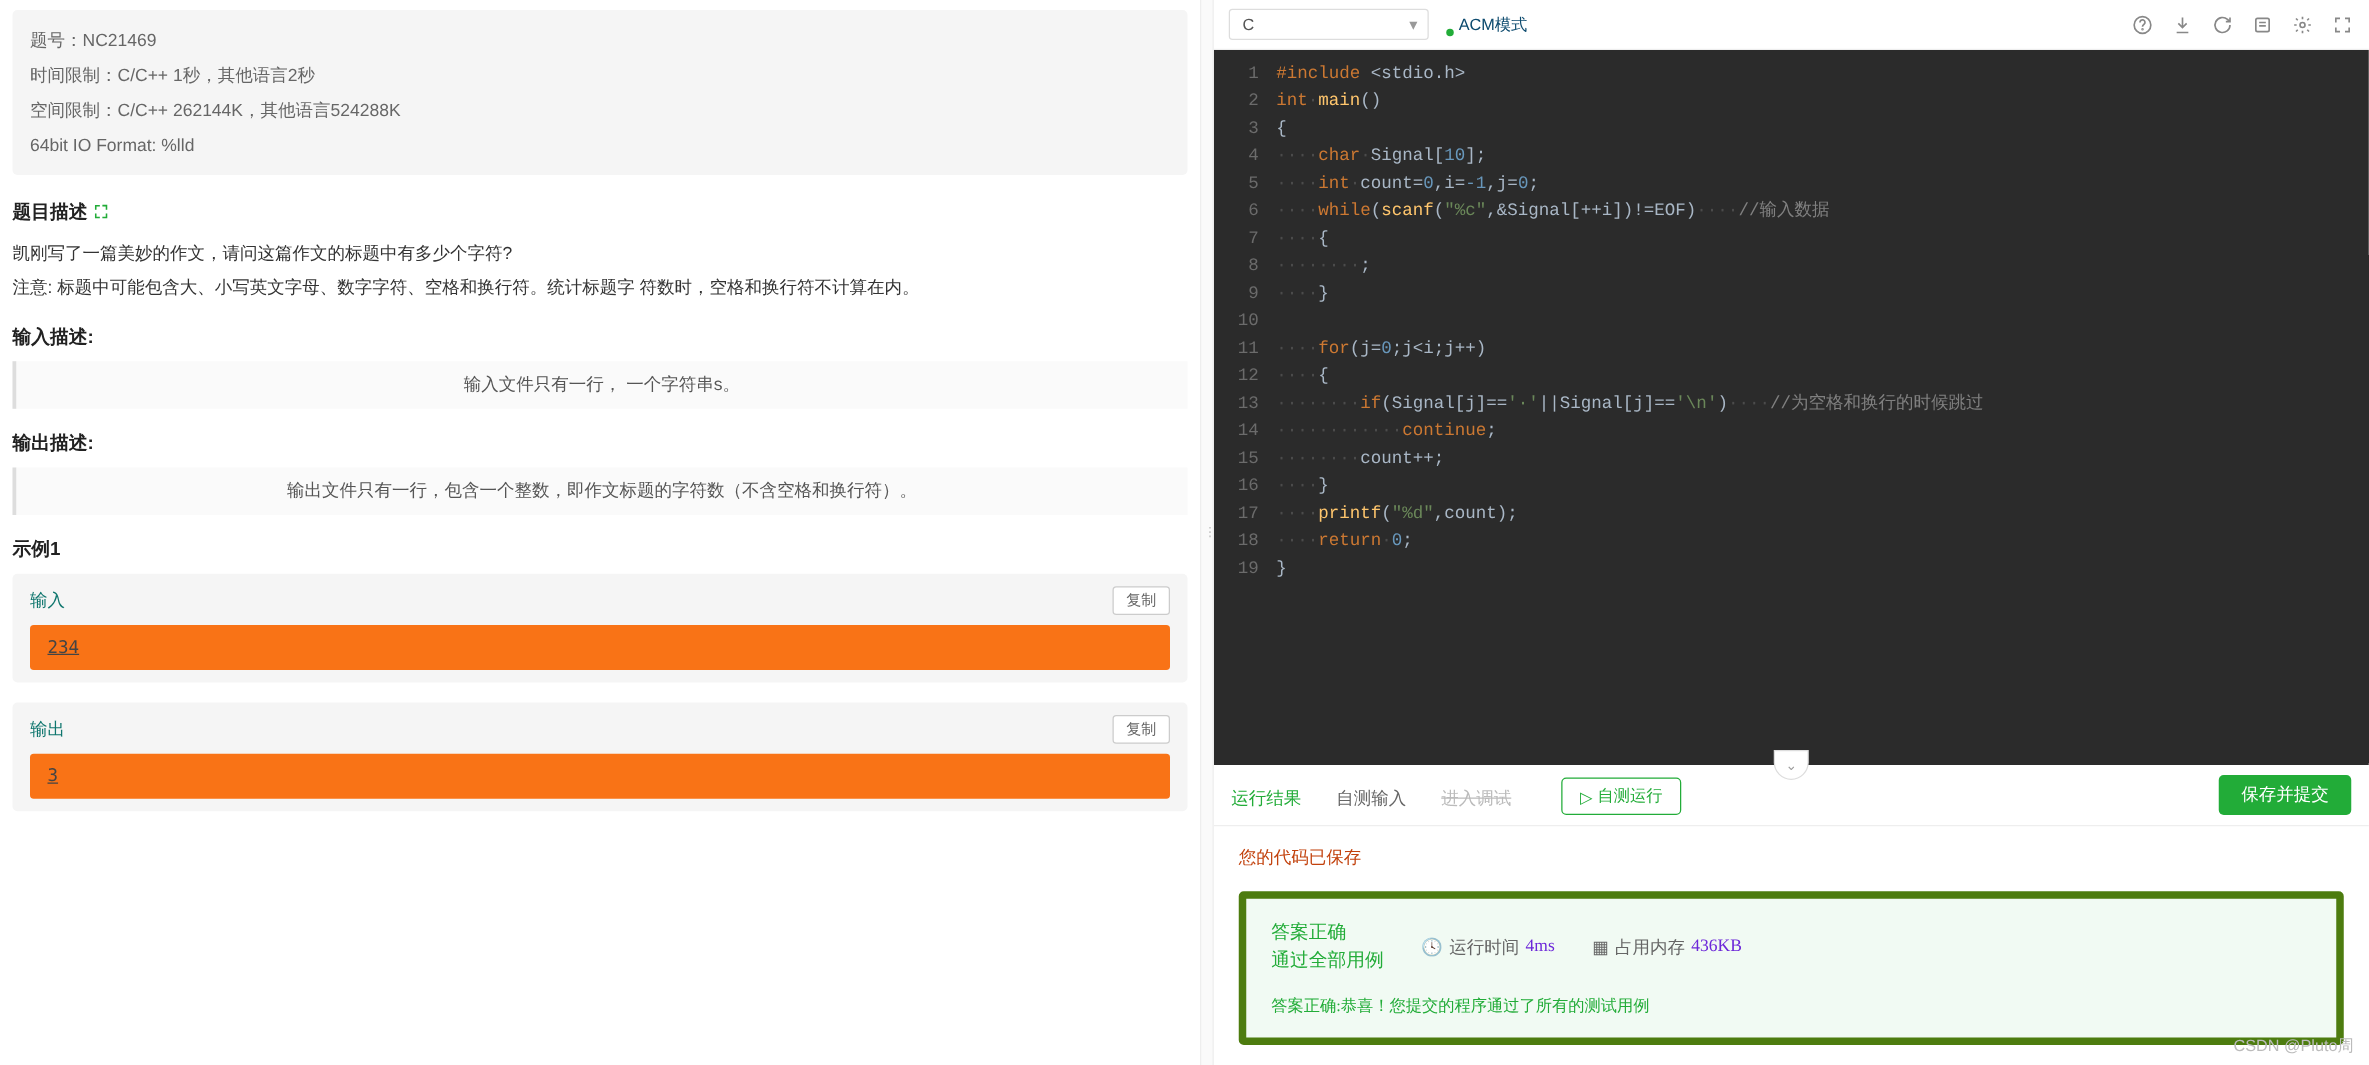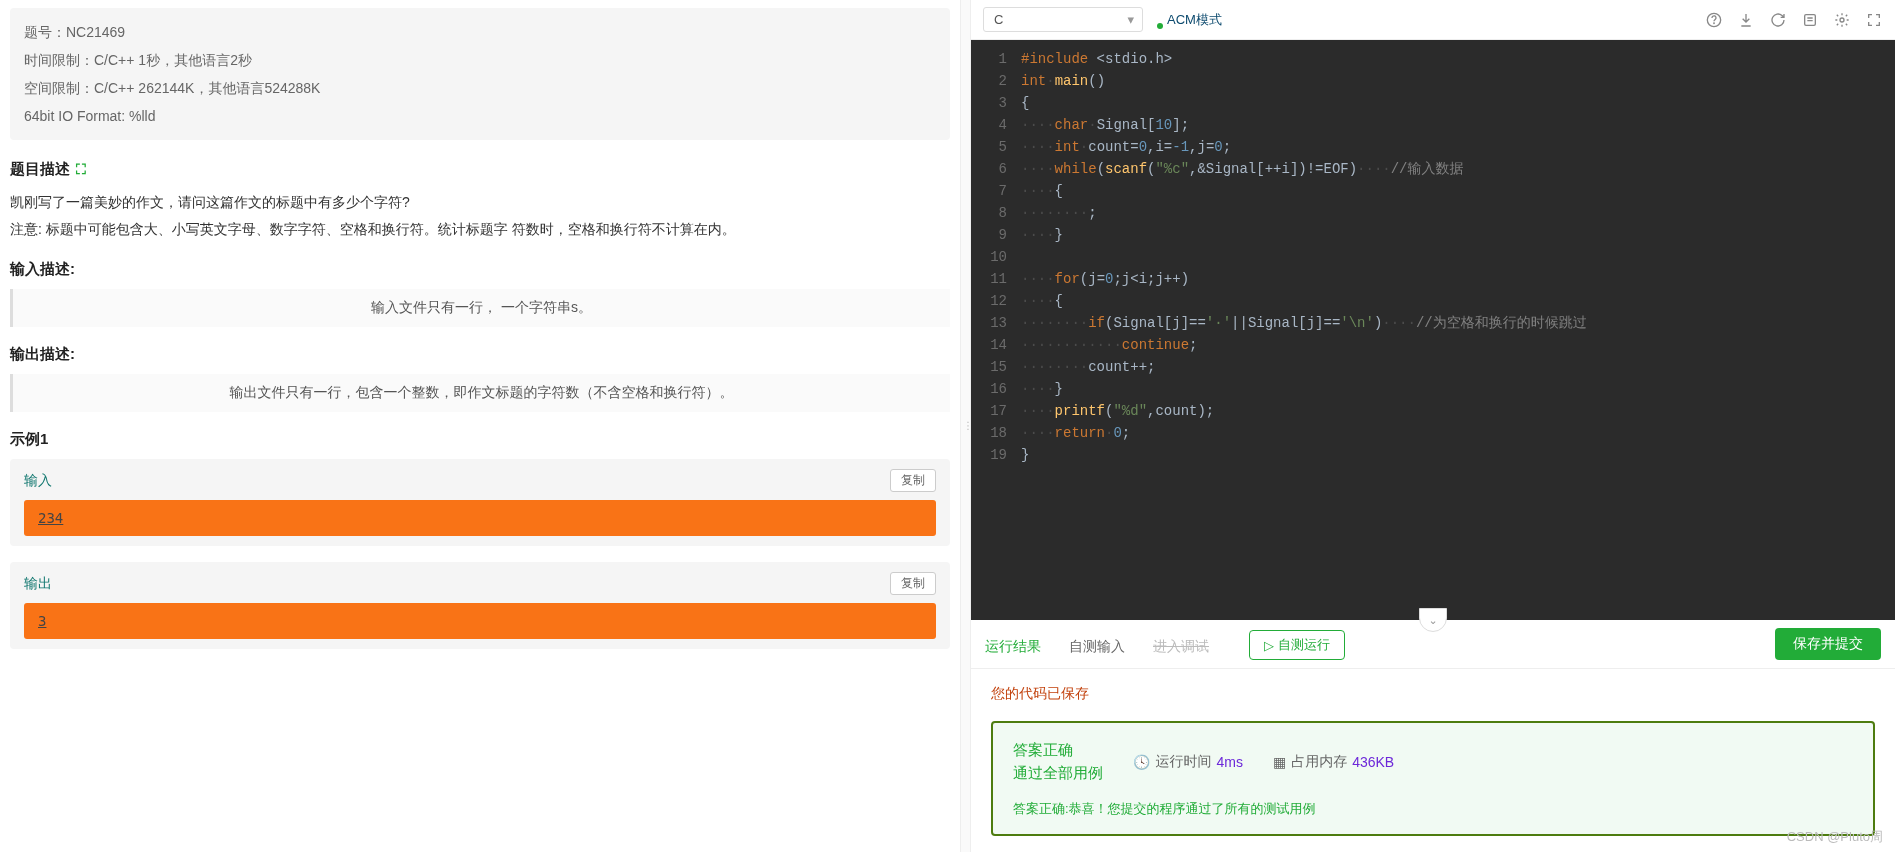--- a/index.html
+++ b/index.html
@@ -38,21 +38,21 @@
 .collapse-handle { height: 0; position: relative; }
 .collapse-btn { position: absolute; top: -12px; left: 50%; transform: translateX(-50%); width: 28px; height: 24px; background: #fff; border: 1px solid #ddd; border-radius: 0 0 14px 14px; display: flex; align-items: center; justify-content: center; color: #999; cursor: pointer; z-index: 2; font-size: 11px; }
 .result-tabs { display: flex; align-items: flex-end; border-bottom: 1px solid #eee; padding: 8px 14px; gap: 28px; }
 .tab { color: #666; cursor: pointer; padding: 4px 0; }
 .tab.active { color: #22ac38; font-weight: 500; }
 .tab.disabled { color: #bbb; text-decoration: line-through; }
 .self-run-btn { border: 1px solid #22ac38; color: #22ac38; background: #fff; border-radius: 4px; padding: 5px 14px; cursor: pointer; display: flex; align-items: center; gap: 4px; margin-left: 12px; font-size: 13px; }
 .submit-btn { background: #22ac38; color: #fff; border: none; border-radius: 4px; padding: 7px 18px; cursor: pointer; margin-left: auto; font-size: 14px; }
 .result-body { padding: 16px 20px; }
 .saved-msg { color: #c2410c; margin-bottom: 18px; }
-.result-card { border: 2px solid #4d7c0f; background: #f1faf3; border-radius: 4px; padding: 16px 20px; }
+.result-card { border: 6px solid #4d7c0f; background: #f1faf3; border-radius: 4px; padding: 16px 20px; font-family: Liberation Serif, serif; }
 .result-top { display: flex; align-items: center; gap: 30px; }
 .result-status { color: #22ac38; font-weight: 500; font-size: 15px; line-height: 1.5; }
 .result-metric { color: #666; display: flex; align-items: center; gap: 5px; }
 .result-metric .val { color: #6d28d9; }
 .result-msg { color: #22ac38; margin-top: 16px; font-size: 13px; }
 .watermark { position: fixed; bottom: 6px; right: 12px; color: #bbb; font-size: 13px; }
 svg { width: 16px; height: 16px; }
 </style>
 </head>
 <body>

